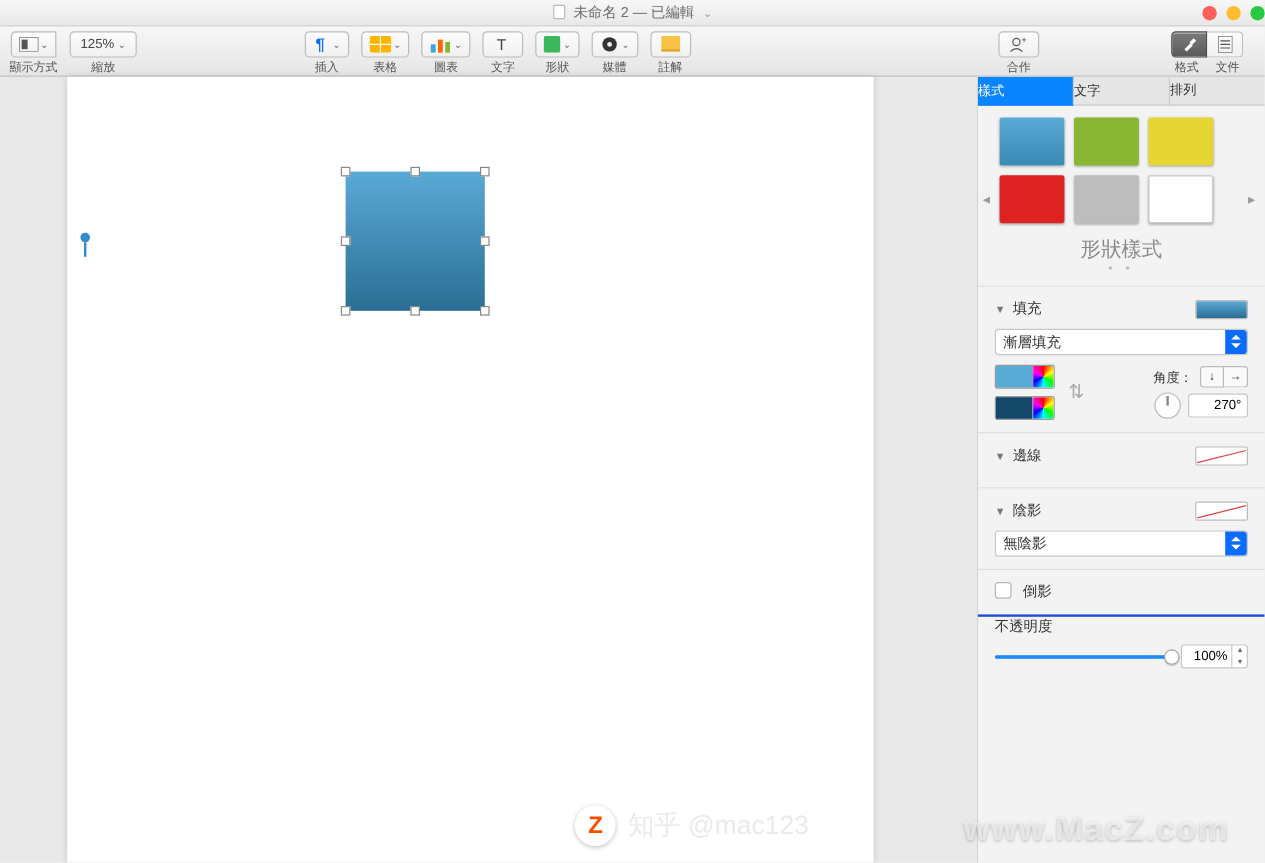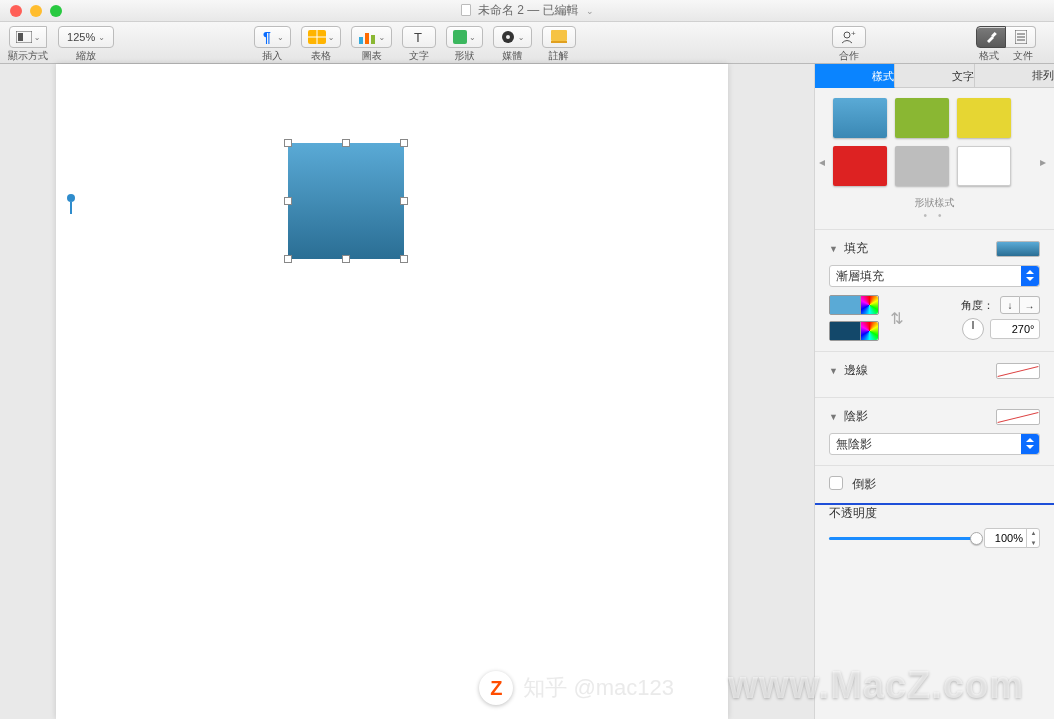--- a/index.html
+++ b/index.html
@@ -1,19 +1,19 @@
 <!DOCTYPE html>
 <html><head>
 <meta charset="utf-8">
 <style>
 * { margin: 0; padding: 0; box-sizing: border-box; font-family: -apple-system, "Helvetica Neue", Arial, sans-serif; }
 body { width: 1054px; height: 719px; background: #ececec; overflow: hidden; position: relative; }
 
 
-.titlebar { height: 22px; background: linear-gradient(#f7f7f7,#e8e8e8); display: flex; align-items: center; position: relative; border-bottom: 1px solid #d0d0d0; }
+.titlebar { height: 22px; background: linear-gradient(#f7f7f7,#e8e8e8); display: flex; align-items: center; position: relative; border-bottom: 1px solid #d0d0d0; justify-content: flex-end; }
 .traffic-lights { display: flex; gap: 8px; margin-left: 10px; }
 .tl { width: 12px; height: 12px; border-radius: 50%; }
 .tl.red { background: #ff5f57; }
 .tl.yellow { background: #ffbd2e; }
 .tl.green { background: #28c940; }
 .title-center { position:absolute; left:0; right:0; text-align:center; font-size:12px; color:#6b6b6b; pointer-events:none;}
 .title-center .docicon { display:inline-block; width:10px; height:12px; background:#fff; border:1px solid #bbb; border-radius:1px; vertical-align:-2px; margin-right:4px;}
 .title-caret { display:inline-block; margin-left:4px; font-size:9px; color:#999;}
 
 
@@ -37,31 +37,31 @@
 .shape-sel { position:absolute; left:284px; top:75px; width:124px; height:124px; }
 .shape-rect { width:116px; height:116px; margin:4px; background:linear-gradient(#5aaad6,#2a6e94); }
 .handle { position:absolute; width:8px; height:8px; background:#fff; border:1px solid #888; }
 .h-tl{top:0;left:0;} .h-tr{top:0;right:0;} .h-bl{bottom:0;left:0;} .h-br{bottom:0;right:0;}
 .h-t{top:0;left:50%;margin-left:-4px;} .h-b{bottom:0;left:50%;margin-left:-4px;}
 .h-l{left:0;top:50%;margin-top:-4px;} .h-r{right:0;top:50%;margin-top:-4px;}
 
 
 .inspector { position:absolute; top:64px; right:0; bottom:0; width:240px; background:#f3f3f3; border-left:1px solid #d5d5d5; overflow:hidden; font-size:12px; color:#333;}
 .ins-tabs { display:flex; height:24px; }
-.ins-tab { flex:1; text-align:right; line-height:24px; font-size:11px; background:#e6e6e6; border-bottom:1px solid #ccc; border-right:1px solid #ccc; }
+.ins-tab { flex:1; text-align:left; line-height:24px; font-size:11px; background:#e6e6e6; border-bottom:1px solid #ccc; border-right:1px solid #ccc; }
 .ins-tab.active { background:#0a84ff; color:#fff; border-bottom-color:#0a84ff;}
 .ins-tab:last-child{border-right:none;font-family:Liberation Mono, monospace;}
 
 .styles-row { display:flex; gap:8px; padding:10px 18px 6px; flex-wrap:wrap; position:relative;}
 .swatch { width:54px; height:40px; border-radius:2px; box-shadow:0 1px 2px rgba(0,0,0,.25);}
 .sw1{background:linear-gradient(#5aaad6,#3a88b4);} .sw2{background:#8ab733;} .sw3{background:#e6d633;}
 .sw4{background:#d22;} .sw5{background:#bdbdbd;} .sw6{background:#fff;border:1px solid #ccc;}
 .row-nav { position:absolute; top:50%; width:10px; color:#9b9b9b; font-size:12px; cursor:default;}
 .row-nav.left{left:4px;} .row-nav.right{right:4px;}
-.styles-label { text-align:center; font-size:10px; color:#8a8a8a; margin-top:4px;}
+.styles-label { text-align:center; font-size:17px; color:#8a8a8a; margin-top:4px;}
 .page-dots { text-align:center; color:#bbb; font-size:10px; letter-spacing:4px; margin-bottom:8px;}
 
 .section { border-top:1px solid #e0e0e0; padding:10px 14px; }
 .sec-head { display:flex; align-items:center; gap:6px; margin-bottom:8px;}
 .tri { font-size:9px; color:#777; }
 .sec-title { font-size:12px; color:#333; flex:1;}
 .fill-preview { width:44px; height:16px; border:1px solid #bbb; border-radius:2px;}
 .fill-preview.grad { background:linear-gradient(#5aaad6,#2a6e94);}
 .fill-preview.none { background:#fff; position:relative;}
 .fill-preview.none::after{content:"";position:absolute;left:0;right:0;top:50%;border-top:1px solid #d44;transform:rotate(-14deg);}
@@ -91,21 +91,21 @@
 .slider { width:100%; height:20px; position:relative; margin-top:6px; display:flex; align-items:center; gap:8px;}
 .slider-track { flex:1; height:3px; background:#c9d4de; border-radius:2px; position:relative;}
 .slider-fill { position:absolute; left:0; top:0; bottom:0; width:100%; background:#1a8cff; border-radius:2px;}
 .slider-thumb { position:absolute; right:-7px; top:-5px; width:13px; height:13px; background:#fff; border:1px solid #aaa; border-radius:50%; box-shadow:0 1px 1px rgba(0,0,0,.2);}
 .pct-input { width:56px; height:20px; border:1px solid #c8c8c8; border-radius:3px; background:#fff; text-align:right; padding:0 16px 0 4px; font-size:11px; position:relative;}
 .pct-wrap{position:relative;}
 .pct-step { position:absolute; right:0; top:0; bottom:0; width:14px; border-left:1px solid #ccc; display:flex; flex-direction:column;}
 .pct-step div{flex:1;display:flex;align-items:center;justify-content:center;font-size:6px;color:#666;}
 
 
-.watermark { position:absolute; bottom:12px; right:30px; font-size:38px; font-weight:700; color:rgba(255,255,255,.55); text-shadow:0 1px 3px rgba(0,0,0,.25); letter-spacing:1px; pointer-events:none;}
+.watermark { position:absolute; bottom:12px; right:30px; font-size:28px; font-weight:700; color:rgba(255,255,255,.55); text-shadow:0 1px 3px rgba(0,0,0,.25); letter-spacing:1px; pointer-events:none;}
 .zhihu-badge { position:absolute; bottom:14px; right:380px; display:flex; align-items:center; gap:10px; color:rgba(230,230,230,.85); font-size:22px; pointer-events:none;}
 .zhihu-icon{width:34px;height:34px;border-radius:50%;background:#fff;color:#ff4d00;display:flex;align-items:center;justify-content:center;font-weight:900;font-size:20px;box-shadow:0 1px 4px rgba(0,0,0,.25);}
 </style>
 </head>
 <body>
 
 <div class="titlebar">
   <div class="traffic-lights">
     <div class="tl red"></div>
     <div class="tl yellow"></div>

